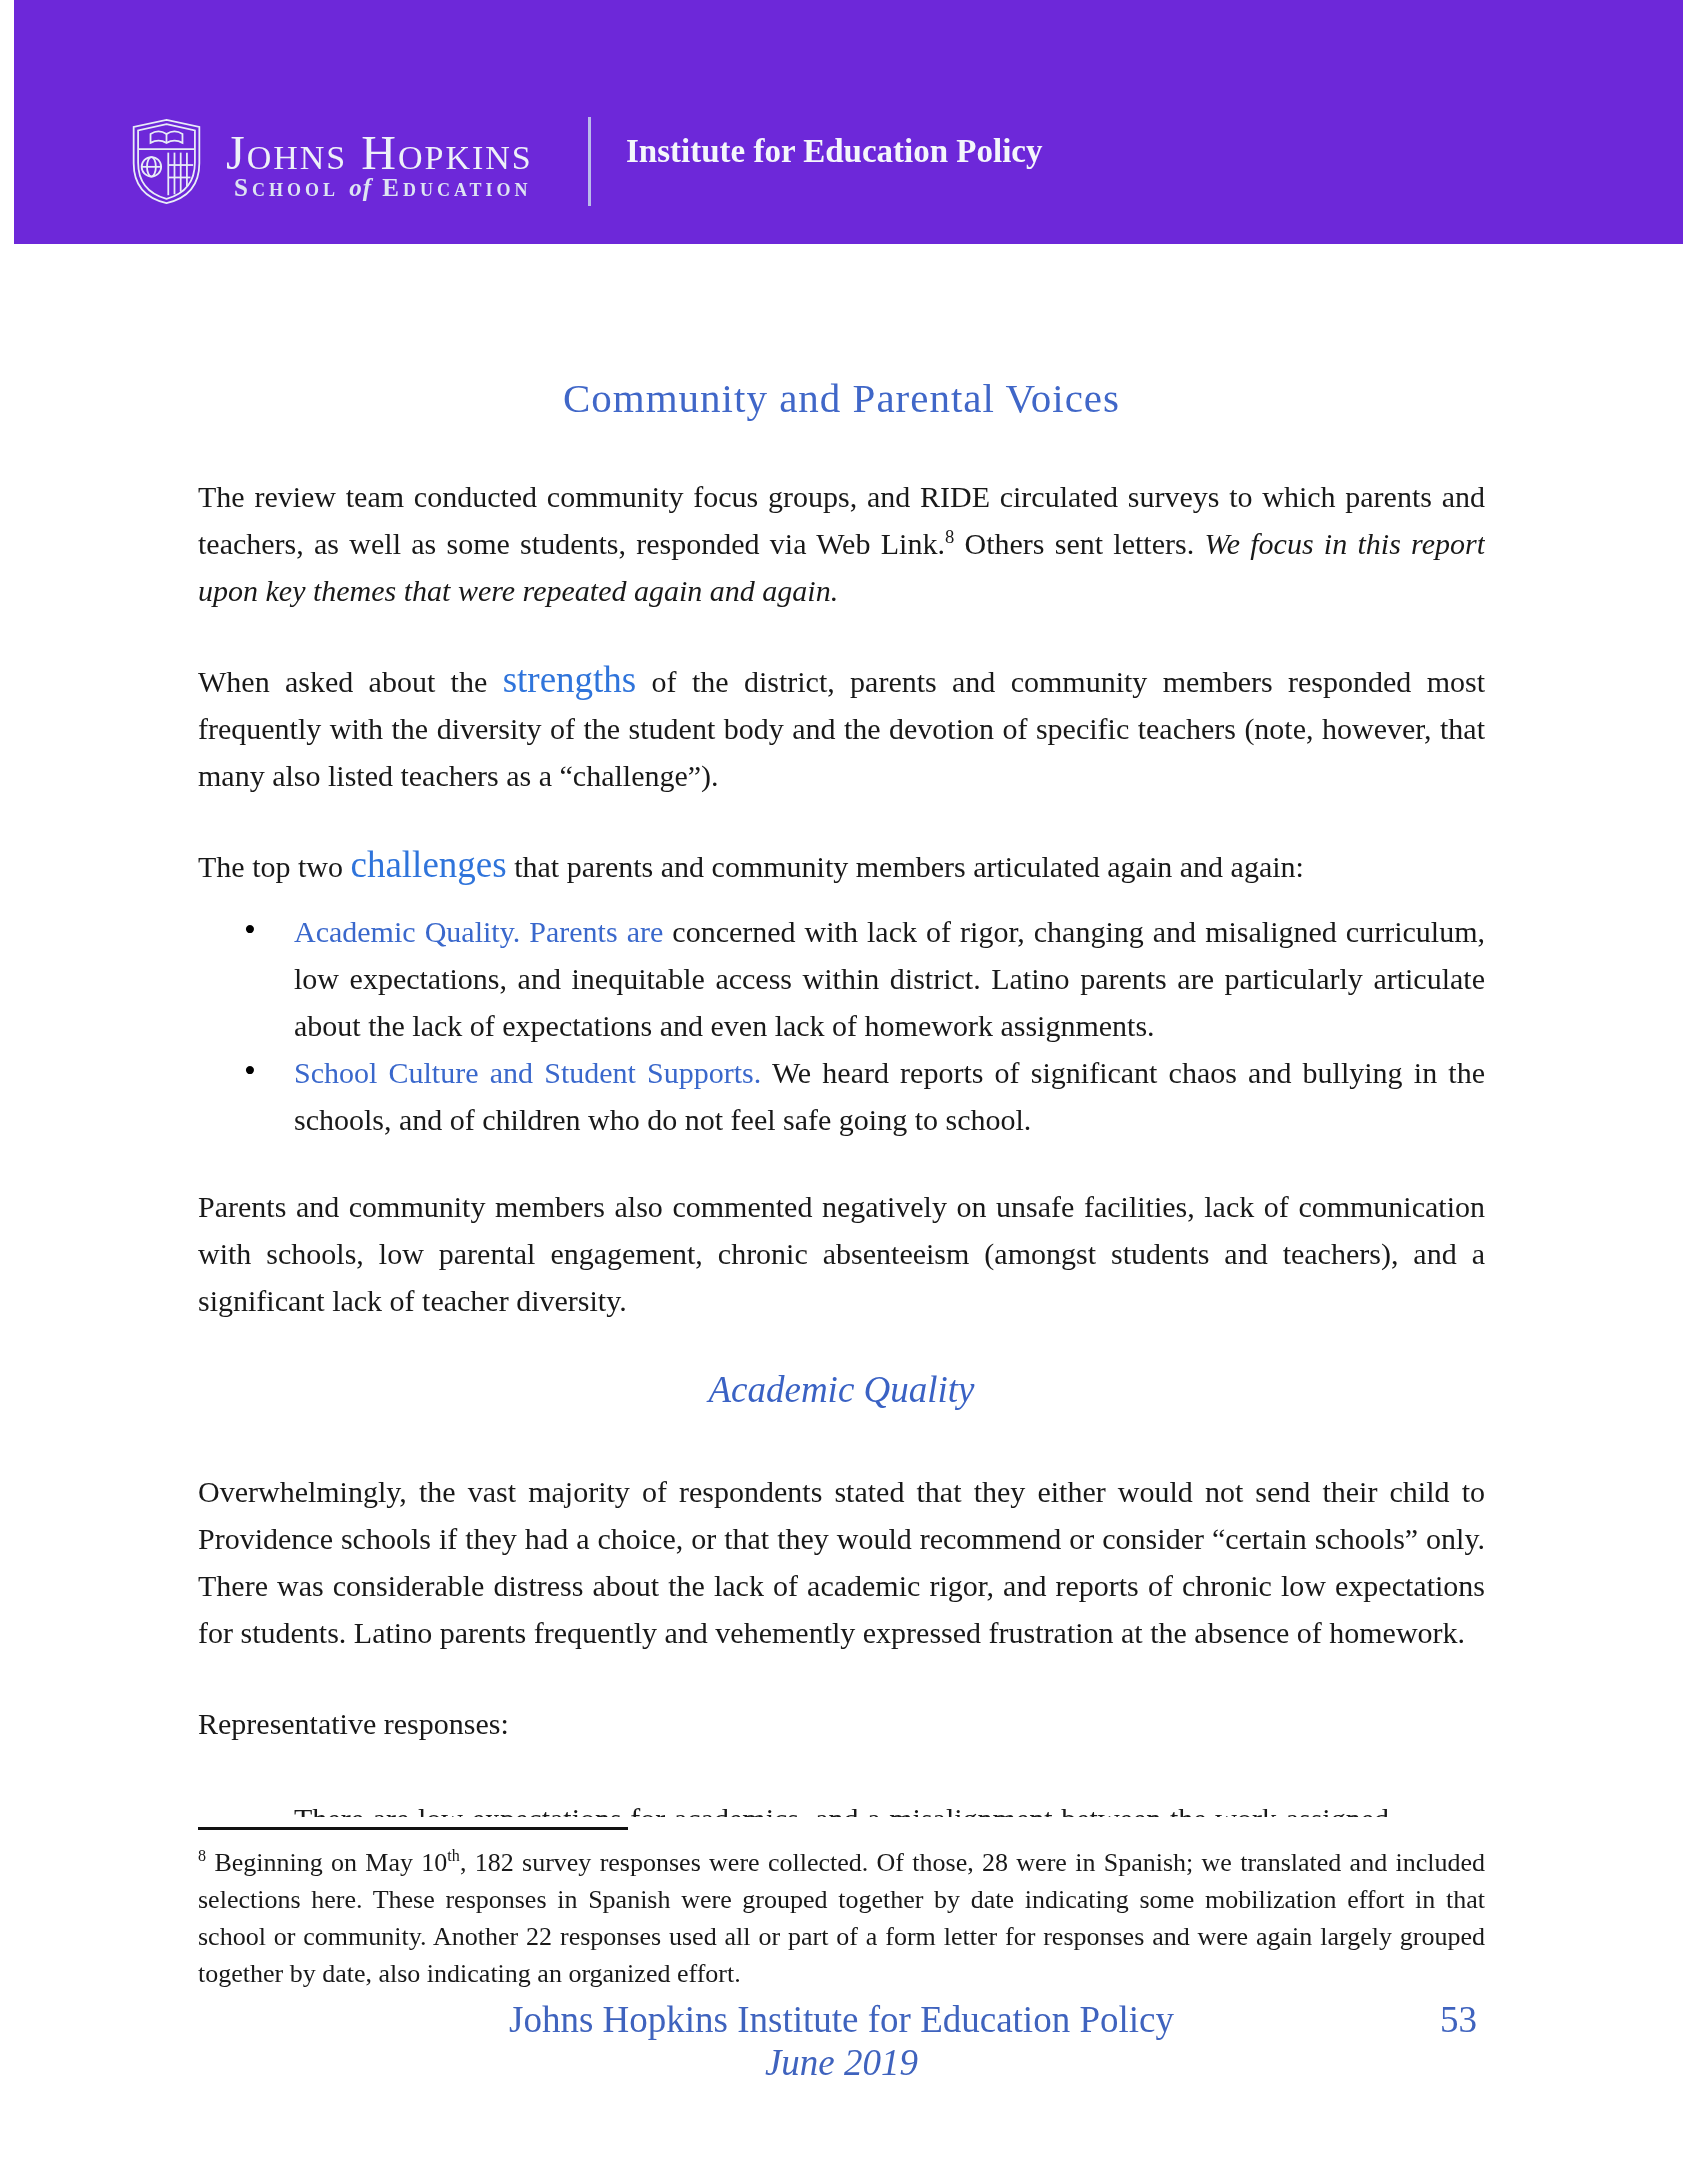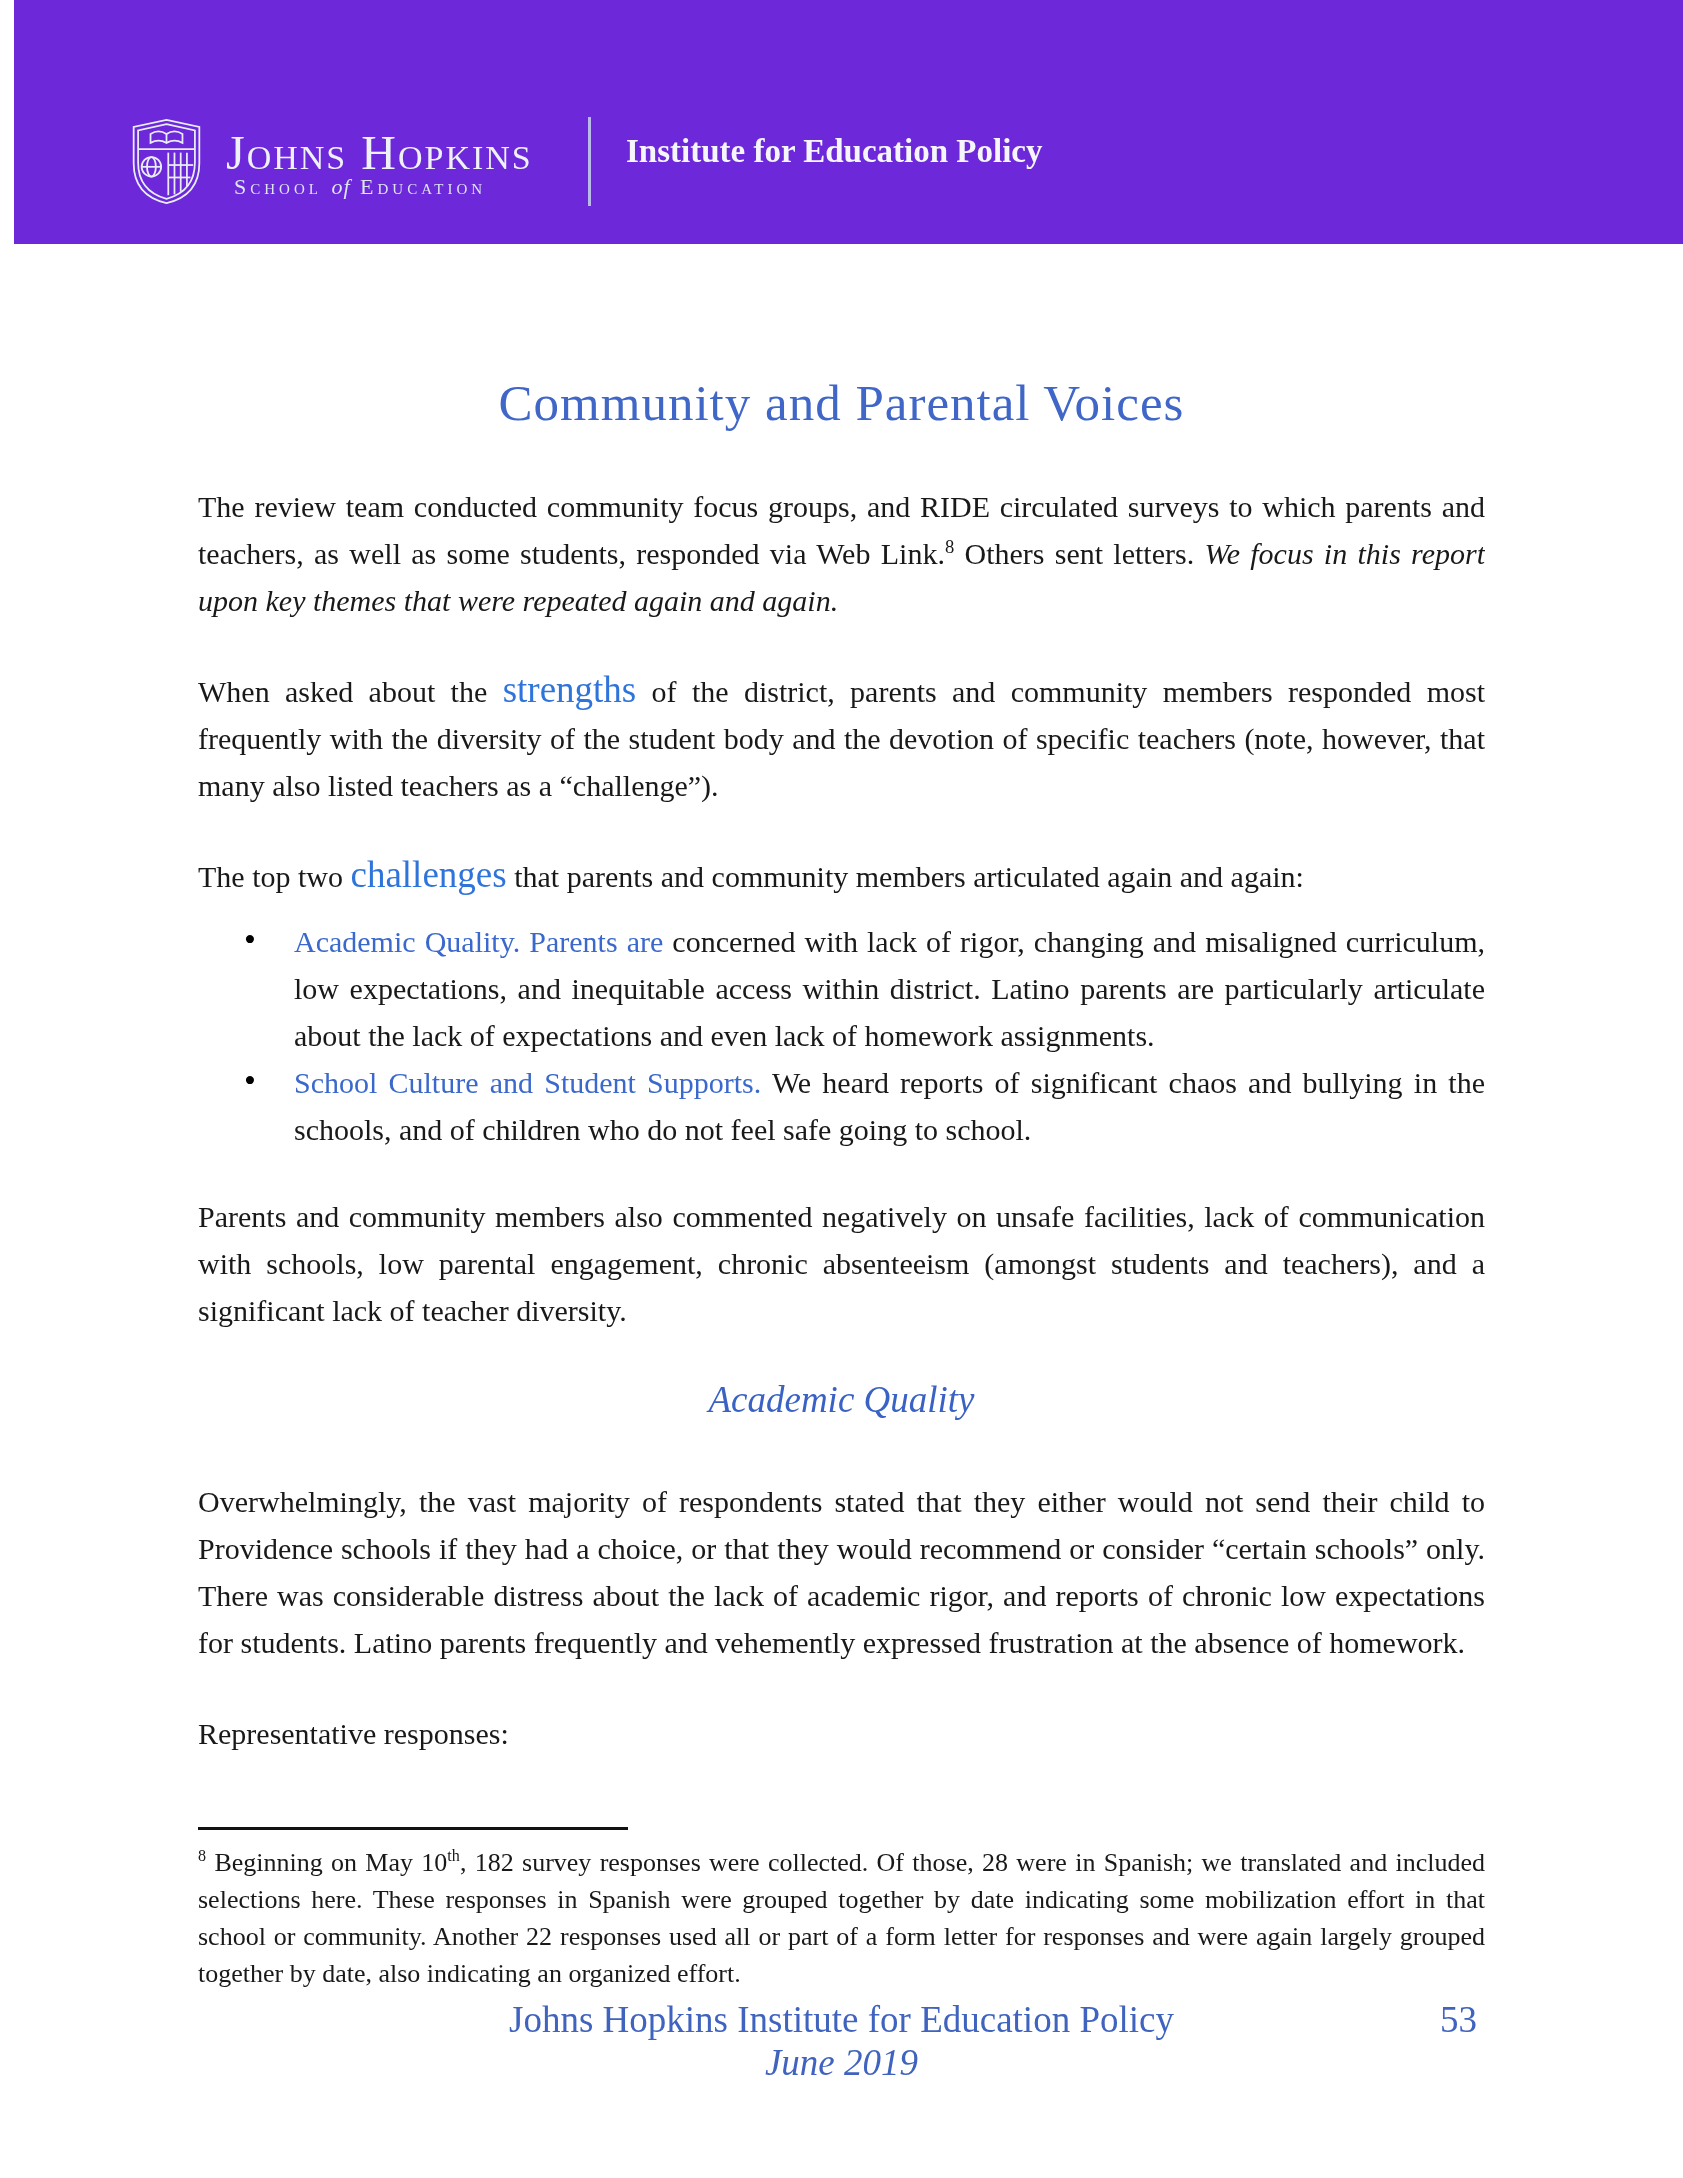--- a/index.html
+++ b/index.html
@@ -10,32 +10,32 @@
   }
   
   .band{position:absolute;top:0;left:14px;width:1683px;height:244px;background:#6d28d9;}
   .shield{position:absolute;left:117px;top:117px;width:71px;height:89px;}
   .brand-name{
     position:absolute;left:212px;top:125px;color:#eef1f8;
     font-size:48px;font-variant:small-caps;letter-spacing:2px;white-space:nowrap;
   }
   .brand-sub{
     position:absolute;left:220px;top:174px;color:#dde4f2;
-    font-size:22px;font-variant:small-caps;letter-spacing:4px;white-space:nowrap;
+    font-size:25px;font-variant:small-caps;letter-spacing:4px;white-space:nowrap;font-weight:bold;
   }
   .brand-sub .of{font-style:italic;font-variant:normal;text-transform:lowercase;letter-spacing:1px;}
   .hdr-divider{position:absolute;left:574px;top:117px;width:3px;height:89px;background:#c8d4ec;opacity:.85;}
   .institute{
     position:absolute;left:612px;top:133px;color:#f4f6fb;
     font-family:Liberation Serif, serif;font-weight:bold;font-size:33px;white-space:nowrap;
   }
   
   .content{position:absolute;top:287px;left:198px;width:1287px;height:1530px;overflow:hidden;}
   h1.doc-title{
-    font-size:51px;font-weight:normal;color:#4067C8;text-align:center;
+    font-size:41px;font-weight:normal;color:#4067C8;text-align:center;
     margin:87px 0 51px 0;letter-spacing:1px;
   }
   .para{font-size:30px;line-height:47px;text-align:justify;margin:0 0 44px 0;}
   .para.tight{margin-bottom:18px;}
   .accent{color:#2F74DB;font-size:37px;line-height:1;}
   .lead-blue{color:#3A68CC;}
   .it{font-style:italic;}
   sup{font-size:0.62em;vertical-align:super;line-height:0;}
   ul.bullets{list-style:none;margin:0 0 40px 0;padding:0;}
   ul.bullets li{

